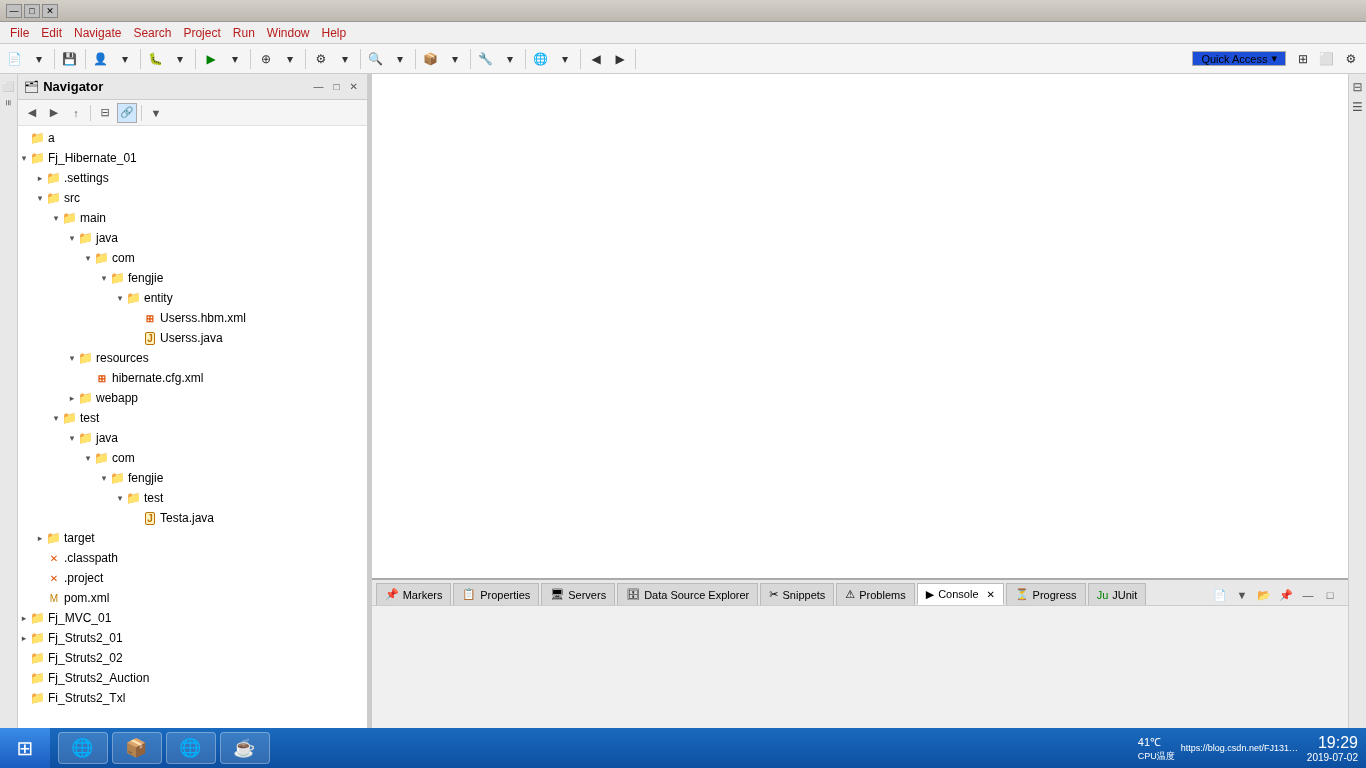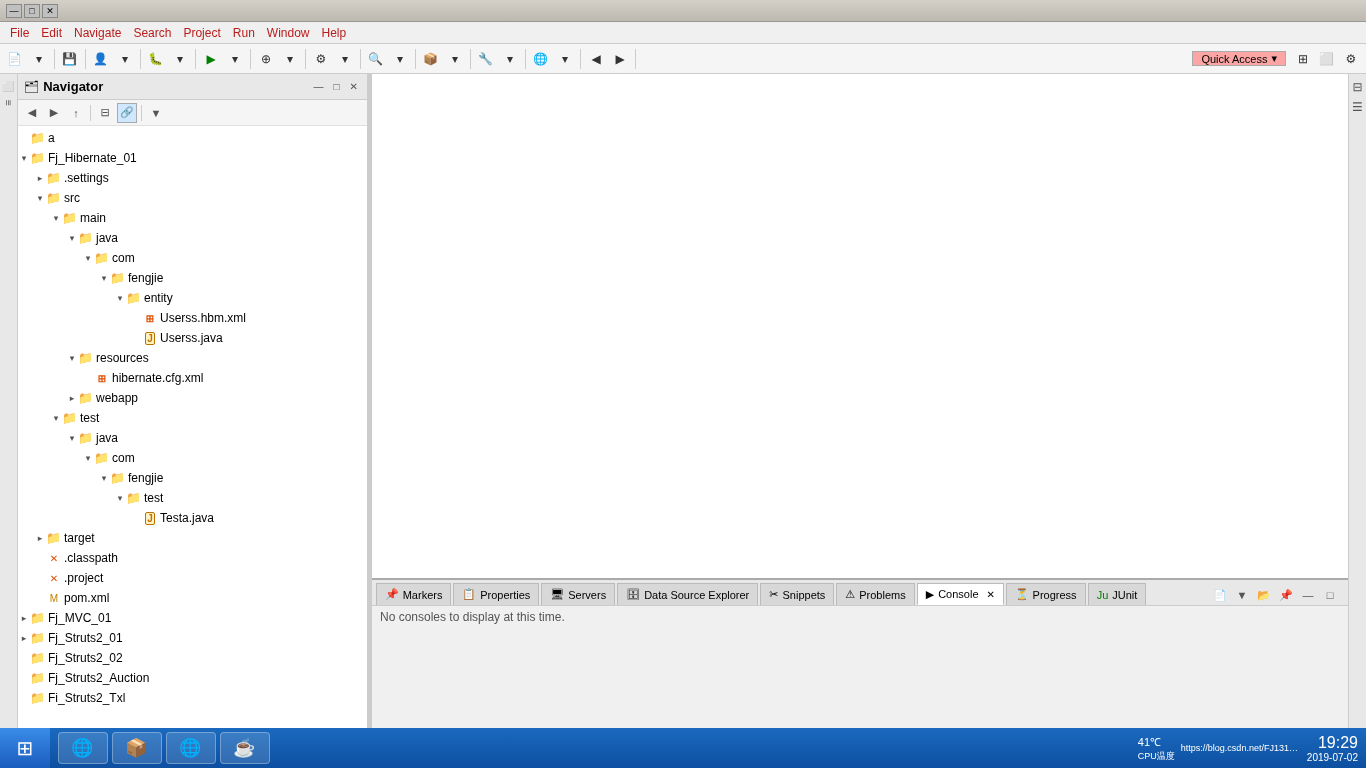--- a/index.html
+++ b/index.html
@@ -44,21 +44,21 @@
       background: transparent;
       border: 1px solid transparent;
       display: flex; align-items: center; justify-content: center;
       cursor: pointer; font-size: 12px; color: #333;
     }
     .toolbar-sep { width: 1px; height: 20px; background: #ccc; margin: 0 2px; }
     .quick-access-btn {
       margin-left: auto;
       padding: 0 8px;
       border: 1px solid #aaa;
-      background: #fca5a5;
+      background: #1d4ed8;
       font-size: 11px;
       cursor: pointer;
       display: flex; align-items: center; gap: 4px;
     }
     .toolbar-right { display: flex; align-items: center; gap: 2px; margin-left: 4px; }
 
     
     .left-strip {
       width: 18px;
       background: #e8e8e8;
@@ -660,23 +660,20 @@
         <div style="margin-left:auto; display:flex; align-items:center; gap:2px; padding-right:4px;">
           <div class="panel-tool-btn">📄</div>
           <div class="panel-tool-btn">▼</div>
           <div class="panel-tool-btn">📂</div>
           <div class="panel-tool-btn">📌</div>
           <div class="panel-tool-btn">—</div>
           <div class="panel-tool-btn">□</div>
         </div>
       </div>
 
-      <div class="bottom-content">
-        <span>No consoles to display at this time.</span>
-      </div>
     </div>
   </div>
 
   <div class="right-strip">
     <div class="strip-icon" style="writing-mode:horizontal-tb; font-size:12px;">⊟</div>
     <div class="strip-icon" style="writing-mode:horizontal-tb; font-size:12px;">☰</div>
   </div>
 </div>
 
 <div class="taskbar">

